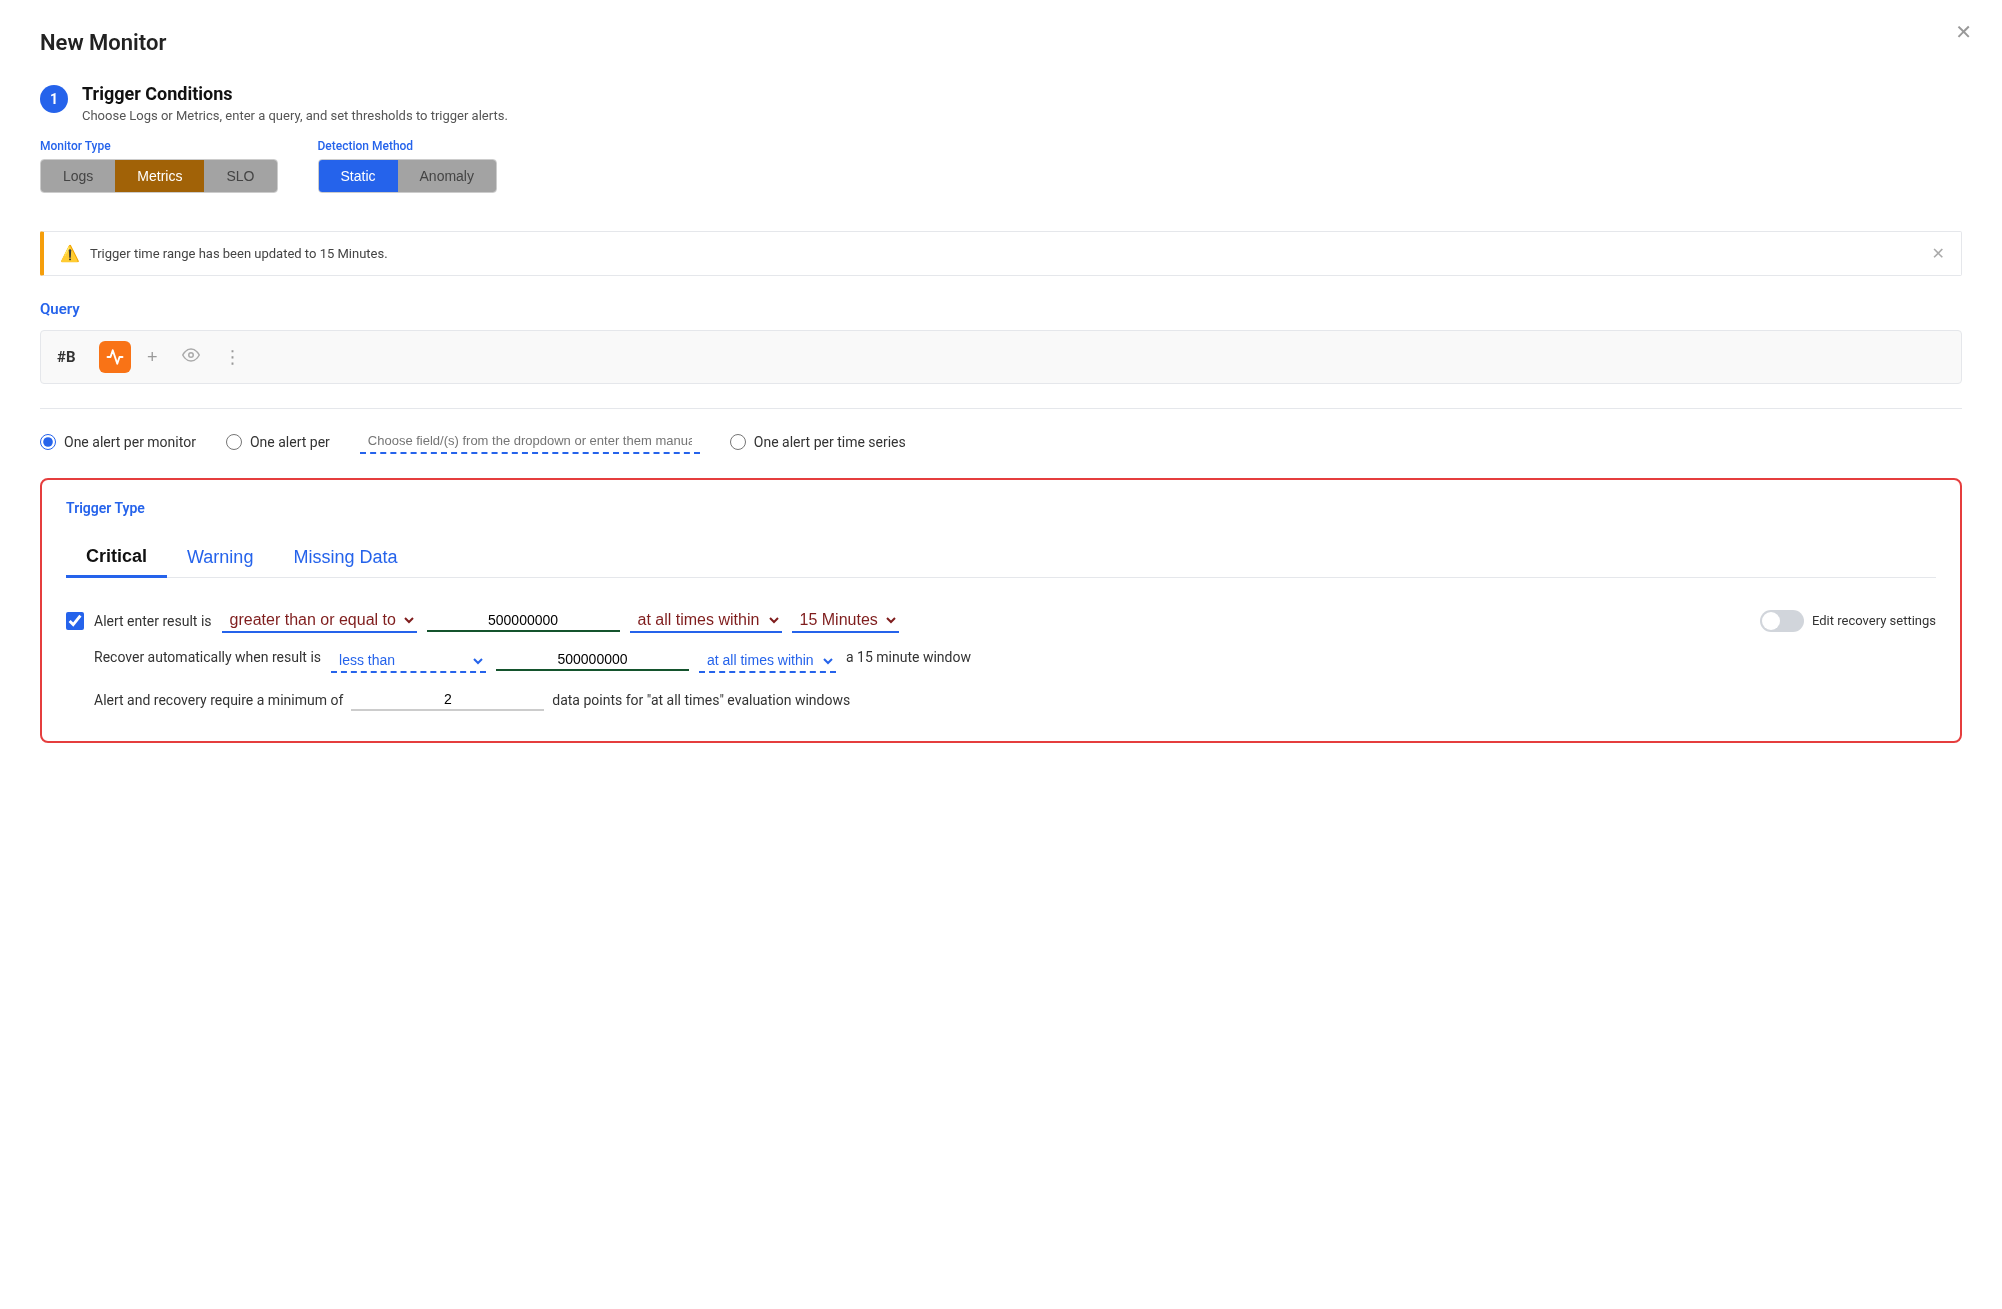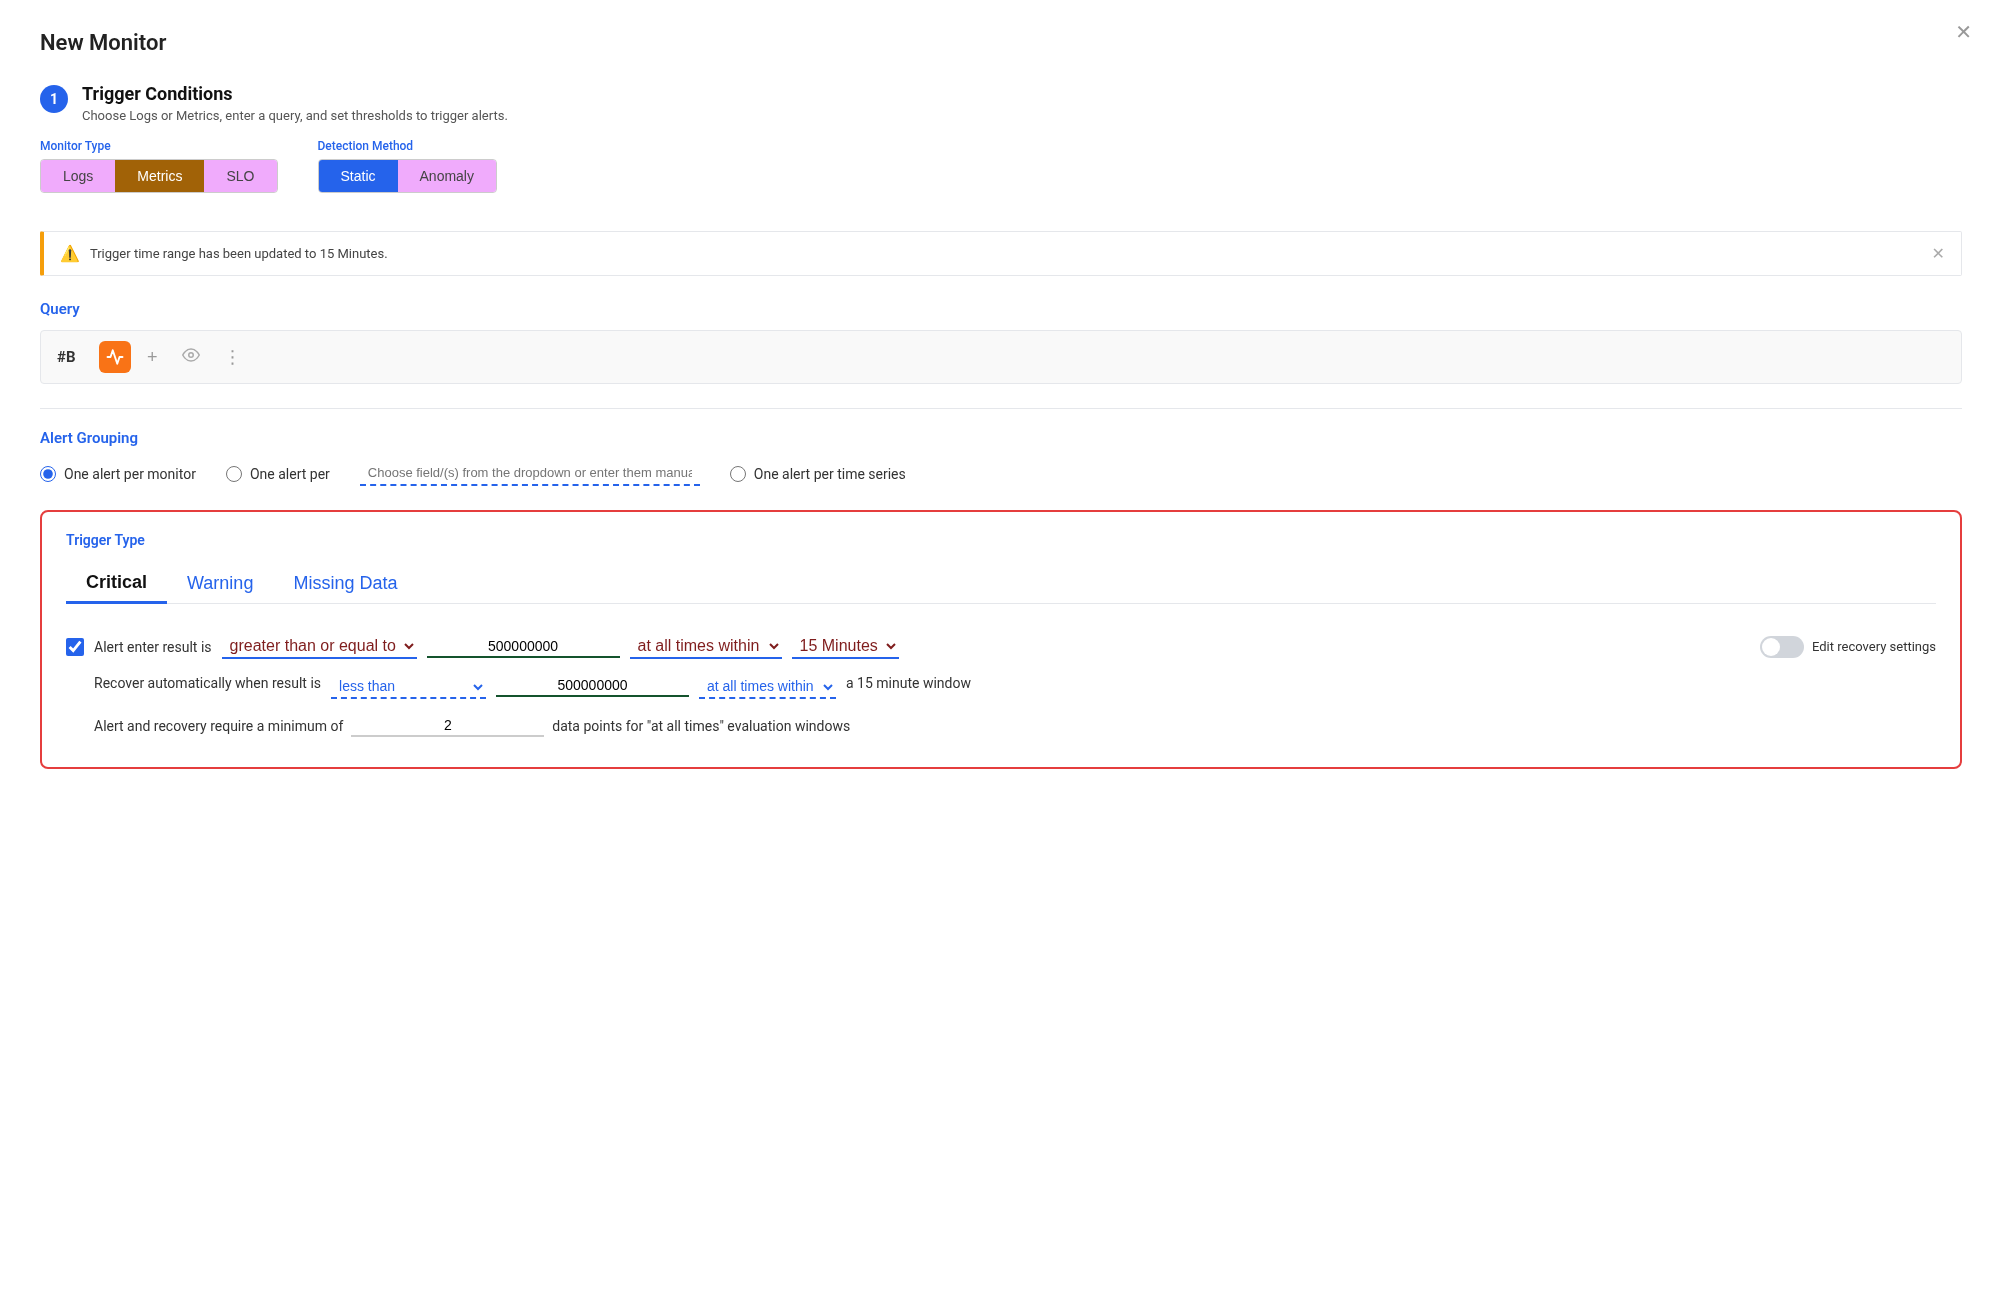--- a/index.html
+++ b/index.html
@@ -77,21 +77,21 @@
     .btn-group {
       display: flex;
       border: 1px solid #ccc;
       border-radius: 4px;
       overflow: hidden;
       width: fit-content;
     }
     .btn-group button {
       padding: 8px 22px;
       border: none;
-      background: #f0abfc;
+      background: #a3a3a3;
       cursor: pointer;
       font-size: 14px;
       color: #444;
       font-weight: 500;
     }
     .btn-group button.active {
       background: #2563eb;
       color: #fff;
     }
     .monitor-type-detection {
@@ -225,21 +225,21 @@
     .trigger-type-box {
       border: 2px solid #e53e3e;
       border-radius: 8px;
       padding: 20px 24px;
       margin-bottom: 24px;
     }
     .trigger-type-label {
       font-size: 14px;
       color: #2563eb;
       font-weight: 600;
-      margin-bottom: 16px;
+      margin-bottom: 22px;
     }
     .trigger-tabs {
       display: flex;
       gap: 0;
       border-bottom: 1px solid #e5e7eb;
       margin-bottom: 20px;
     }
     .trigger-tab {
       padding: 8px 20px;
       cursor: pointer;
@@ -426,21 +426,20 @@
             </svg>
           </button>
           <button class="query-action-btn">⋮</button>
         </div>
       </div>
     </div>
 
     <hr class="divider">
 
     <div class="alert-grouping-section">
-      <div class="alert-grouping-label">Alert Grouping</div>
       <div class="alert-grouping-options">
         <label class="radio-option">
           <input type="radio" name="alert-grouping" checked="" style="">
           <span>One alert per monitor</span>
         </label>
         <label class="radio-option">
           <input type="radio" name="alert-grouping" style="">
           <span>One alert per</span>
         </label>
         <input type="text" class="dropdown-field" placeholder="Choose field/(s) from the dropdown or enter them manually" style="">

